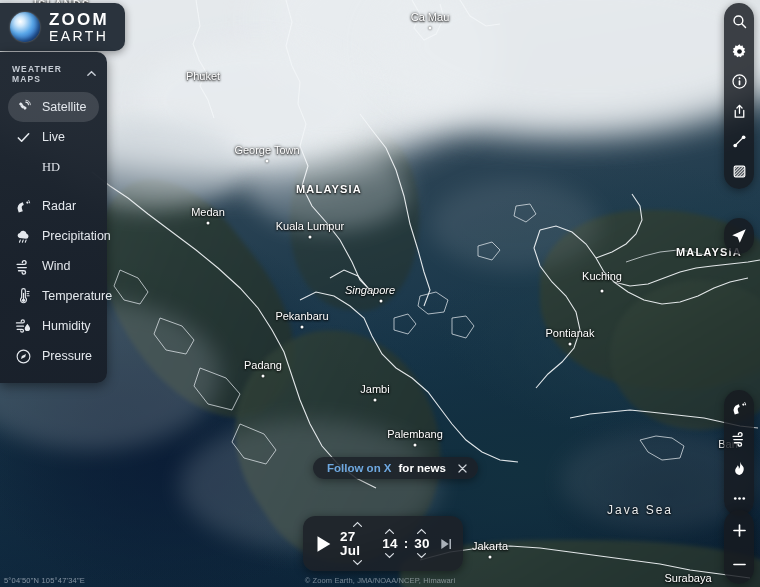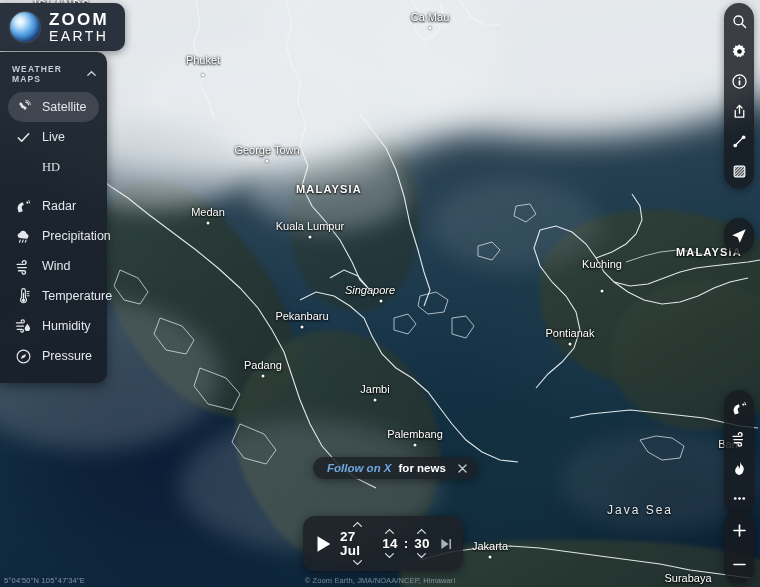--- a/index.html
+++ b/index.html
@@ -144,21 +144,21 @@
   
   .follow-banner {
     position:absolute; left:313px; top:457px;
     display:flex; align-items:center; gap:7px;
     background: rgba(28,33,40,.86);
     border-radius:16px;
     padding:5px 10px 5px 14px;
     color:#fff; font-size:11.5px;
     box-shadow:0 2px 8px rgba(0,0,0,.4);
   }
-  .follow-link { color:#6ea8e0; font-weight:700; cursor:pointer;font-style:italic; }
+  .follow-link { color:#6ea8e0; font-weight:700; cursor:pointer; }
   .follow-rest { color:#ffffff; font-weight:700; }
   .follow-close { color:#cfd4da; margin-left:4px; cursor:pointer; display:flex; align-items:center; }
 
   
   .timeline {
     position:absolute; left:303px; top:516px;
     width:160px; height:55px;
     background: rgba(28,33,40,.88);
     border-radius:12px;
     display:flex; align-items:center;
@@ -236,42 +236,42 @@
     <path class="coast-thin" d="M420,296 L436,292 L448,300 L444,312 L428,314 L418,306 Z"></path>
     <path class="coast-thin" d="M452,318 L466,316 L474,326 L466,338 L452,334 Z"></path>
     <path class="coast-thin" d="M394,318 L408,314 L416,324 L408,334 L394,330 Z"></path>
     <path class="coast-thin" d="M478,246 L492,242 L500,250 L492,260 L478,256 Z"></path>
     <path class="coast-thin" d="M516,206 L530,204 L536,214 L526,222 L514,216 Z"></path>
   </svg>
 
   <div class="map-layer" id="map-labels">
       <div class="label country" style="left: 62px; top: 4px;">ISLANDS</div>
       <div class="city-dot" style="left: 203px; top: 75px;"></div>
-      <div class="label city" style="left: 203px; top: 60px;">Phuket</div>
+      <div class="label city" style="left: 203px; top: 76px;">Phuket</div>
       <div class="city-dot" style="left: 430px; top: 28px;"></div>
       <div class="label city" style="left: 430px; top: 17px;">Ca Mau</div>
       <div class="city-dot" style="left: 267px; top: 161px;"></div>
       <div class="label city" style="left: 267px; top: 150px;">George Town</div>
       <div class="label country" style="left: 329px; top: 189px;">MALAYSIA</div>
       <div class="city-dot" style="left: 208px; top: 223px;"></div>
       <div class="label city" style="left: 208px; top: 212px;">Medan</div>
       <div class="city-dot" style="left: 310px; top: 237px;"></div>
       <div class="label city" style="left: 310px; top: 226px;">Kuala Lumpur</div>
       <div class="city-dot" style="left: 381px; top: 301px;"></div>
       <div class="label city" style="left: 370px; top: 290px; font-style: italic;">Singapore</div>
       <div class="city-dot" style="left: 302px; top: 327px;"></div>
       <div class="label city" style="left: 302px; top: 316px;">Pekanbaru</div>
       <div class="city-dot" style="left: 263px; top: 376px;"></div>
       <div class="label city" style="left: 263px; top: 365px;">Padang</div>
       <div class="city-dot" style="left: 375px; top: 400px;"></div>
       <div class="label city" style="left: 375px; top: 389px;">Jambi</div>
       <div class="city-dot" style="left: 415px; top: 445px;"></div>
       <div class="label city" style="left: 415px; top: 434px;">Palembang</div>
       <div class="city-dot" style="left: 602px; top: 291px;"></div>
-      <div class="label city" style="left: 602px; top: 264px;">Kuching</div>
+      <div class="label city" style="left: 602px; top: 276px;">Kuching</div>
       <div class="label country" style="left: 709px; top: 252px;">MALAYSIA</div>
       <div class="city-dot" style="left: 570px; top: 344px;"></div>
       <div class="label city" style="left: 570px; top: 333px;">Pontianak</div>
       <div class="label city" style="left: 728px; top: 444px;">Ban</div>
       <div class="label sea" style="left: 640px; top: 510px;">Java Sea</div>
       <div class="city-dot" style="left: 490px; top: 557px;"></div>
       <div class="label city" style="left: 490px; top: 546px;">Jakarta</div>
       <div class="label city" style="left: 688px; top: 578px;">Surabaya</div>
     </div>
 

